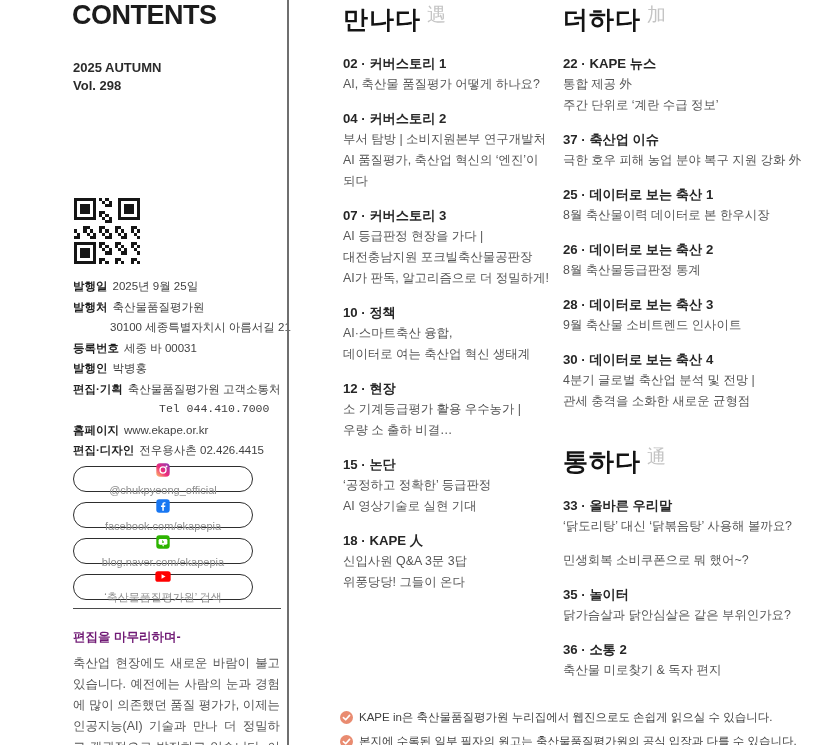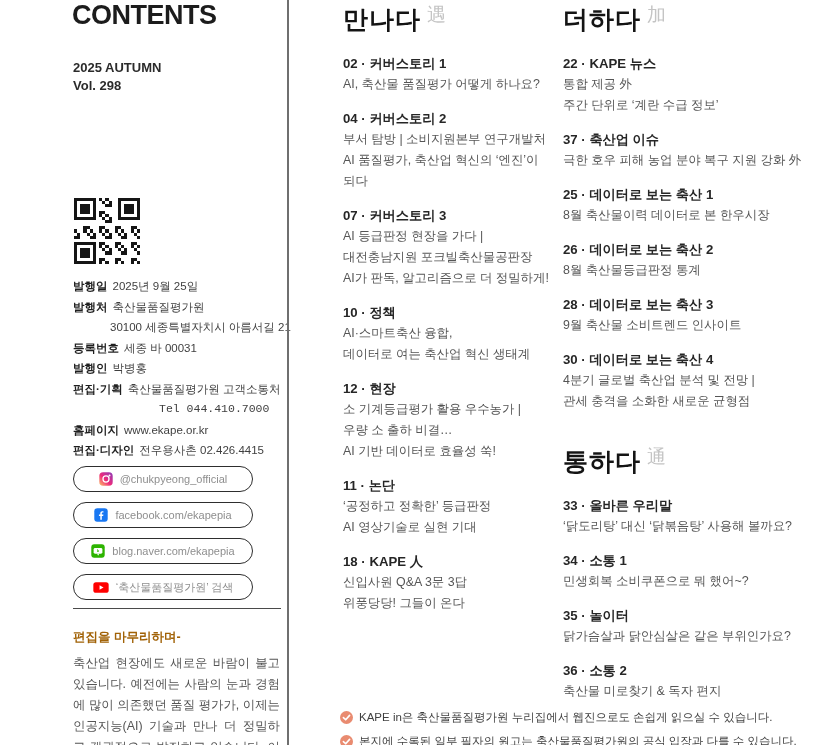--- a/index.html
+++ b/index.html
@@ -16,27 +16,27 @@
 
   .pubinfo{position:absolute;top:276px;left:1px;width:210px;font-size:11.5px;}
   .pubrow{line-height:20.5px;white-space:nowrap;}
   .publabel{font-weight:700;color:#1f1f1f;margin-right:5px;}
   .pubvalue{color:#3f3f3f;}
   .indent-a{margin-left:37px;}
   .indent-b{margin-left:86px;font-family:Liberation Mono, monospace;}
 
   .social{position:absolute;top:466px;left:1px;}
   .pill{display:flex;align-items:center;justify-content:center;gap:7px;width:178px;height:24px;
-    border:1.5px solid #2e2e2e;border-radius:14px;margin-bottom:10px;background:#fff;cursor:pointer;}
+    border:1.5px solid #2e2e2e;border-radius:14px;margin-bottom:10px;background:#fff;cursor:pointer;flex-direction:column;}
   .pill-label{font-size:11px;color:#8e8e8e;white-space:nowrap;}
   .pill .icon{display:flex;align-items:center;}
 
   .sidebar-divider{position:absolute;top:608px;left:1px;width:208px;border-top:1.5px solid #4a4a4a;}
   .editorial{position:absolute;top:627px;left:1px;width:207px;}
-  .editorial-title{font-size:12.5px;font-weight:700;color:#a16207;line-height:20px;}
+  .editorial-title{font-size:12.5px;font-weight:700;color:#701a75;line-height:20px;}
   .editorial-body{margin:6px 0 0 0;font-size:12.4px;color:#555;line-height:21px;text-align:justify;}
 
   .vdivider{position:absolute;left:287px;top:0;width:1.5px;height:745px;background:#6f6f6f;}
 
   
   .col{position:absolute;top:4px;}
   .col-middle{left:343px;width:210px;}
   .col-right{left:563px;width:259px;}
   .section-header{margin:0;font-family:Liberation Serif, serif;font-weight:600;
     font-size:25px;color:#141414;letter-spacing:1px;line-height:32px;}
@@ -253,24 +253,23 @@
       </div>
       <div class="toc-item">
         <div class="toc-item-heading">10 · 정책</div>
         <div class="toc-line">AI·스마트축산 융합,</div>
         <div class="toc-line">데이터로 여는 축산업 혁신 생태계</div>
       </div>
       <div class="toc-item">
         <div class="toc-item-heading">12 · 현장</div>
         <div class="toc-line">소 기계등급평가 활용 우수농가 |</div>
         <div class="toc-line">우량 소 출하 비결…</div>
-        <div class="toc-line">AI 기반 데이터로 효율성 쑥!</div>
-      </div>
-      <div class="toc-item">
-        <div class="toc-item-heading">11 · 논단</div>
+      </div>
+      <div class="toc-item">
+        <div class="toc-item-heading">15 · 논단</div>
         <div class="toc-line">‘공정하고 정확한’ 등급판정</div>
         <div class="toc-line">AI 영상기술로 실현 기대</div>
       </div>
       <div class="toc-item">
         <div class="toc-item-heading">18 · KAPE 人</div>
         <div class="toc-line">신입사원 Q&amp;A 3문 3답</div>
         <div class="toc-line">위풍당당! 그들이 온다</div>
       </div>
     </div>
   </main>
@@ -309,21 +308,20 @@
     </section>
 
     <section class="section-block second">
       <h2 class="section-header"><span>통하다</span><span class="hanja">通</span></h2>
       <div class="items">
         <div class="toc-item">
           <div class="toc-item-heading">33 · 올바른 우리말</div>
           <div class="toc-line">‘닭도리탕’ 대신 ‘닭볶음탕’ 사용해 볼까요?</div>
         </div>
         <div class="toc-item">
-          <div class="toc-item-heading">34 · 소통 1</div>
           <div class="toc-line">민생회복 소비쿠폰으로 뭐 했어~?</div>
         </div>
         <div class="toc-item">
           <div class="toc-item-heading">35 · 놀이터</div>
           <div class="toc-line">닭가슴살과 닭안심살은 같은 부위인가요?</div>
         </div>
         <div class="toc-item">
           <div class="toc-item-heading">36 · 소통 2</div>
           <div class="toc-line">축산물 미로찾기 &amp; 독자 편지</div>
         </div>

